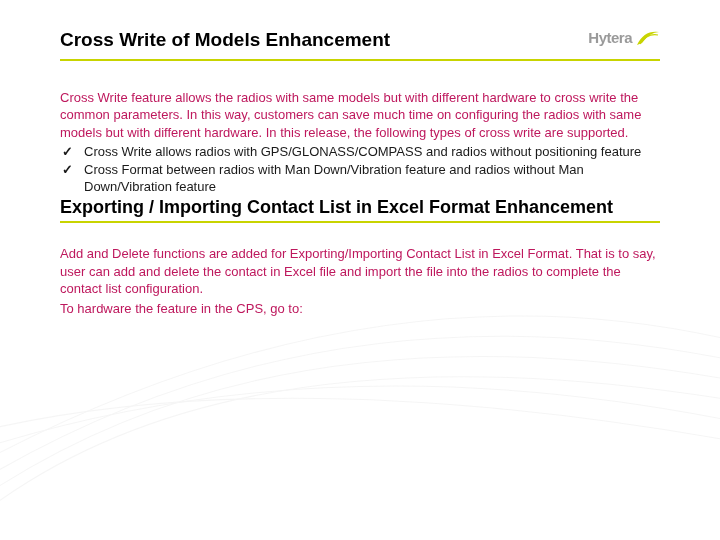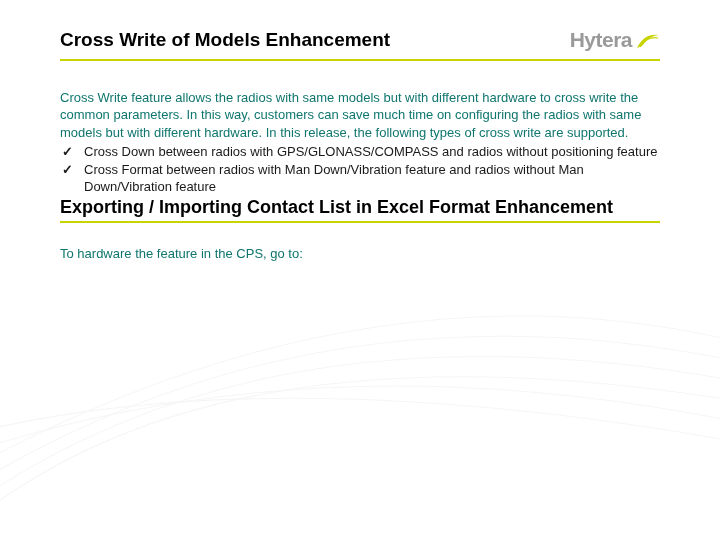--- a/index.html
+++ b/index.html
@@ -41,40 +41,40 @@
       font-weight: bold;
       color: #000000;
       line-height: 1.3;
     }
     .logo {
       display: flex;
       align-items: center;
       gap: 4px;
     }
     .logo-text {
-      font-size: 21px;
+      font-size: 15px;
       font-weight: 600;
       color: #9a9a9a;
       letter-spacing: -0.5px;
       margin-left: 35px;
     }
     .logo-mark {
       width: 24px;
       height: 18px;
       position: relative;
     }
     .underline {
       height: 2px;
       background: #c8d400;
       width: 100%;
       margin-bottom: 28px;
     }
     .body-text {
       font-size: 13px;
-      color: #0f766e;
+      color: #be185d;
       line-height: 1.35;
       margin-bottom: 2px;
     }
     .bullet-list {
       list-style: none;
       padding: 0;
       margin: 0;
     }
     .bullet-list li {
       font-size: 13px;
@@ -128,24 +128,25 @@
         <path d="M1,17 Q8,2 23,4 Q14,4 6,15 Z" fill="#c8d400"></path>
         <path d="M4,16 Q11,5 22,7" stroke="#c8d400" stroke-width="1.2" fill="none"></path>
       </svg>
     </div>
   </div>
   <div class="underline"></div>
 
   <p class="body-text">Cross Write feature allows the radios with same models but with different hardware to cross write the common parameters. In this way, customers can save much time on configuring the radios with same models but with different hardware. In this release, the following types of cross write are supported.</p>
 
   <ul class="bullet-list">
-    <li>Cross Down between radios with GPS/GLONASS/COMPASS and radios without positioning feature</li>
+    <li>Cross Write allows radios with GPS/GLONASS/COMPASS and radios without positioning feature</li>
     <li>Cross Format between radios with Man Down/Vibration feature and radios without Man Down/Vibration feature</li>
   </ul>
 
   <div class="section2">
     <h2 class="title2">Exporting / Importing Contact List in Excel Format Enhancement</h2>
     <div class="underline2"></div>
 
+    <p class="body-text">Add and Delete functions are added for Exporting/Importing Contact List in Excel Format. That is to say, user can add and delete the contact in Excel file and import the file into the radios to complete the contact list configuration.</p>
     <p class="body-text">To hardware the feature in the CPS, go to:</p>
   </div>
 
 </div>
 
 </body></html>

